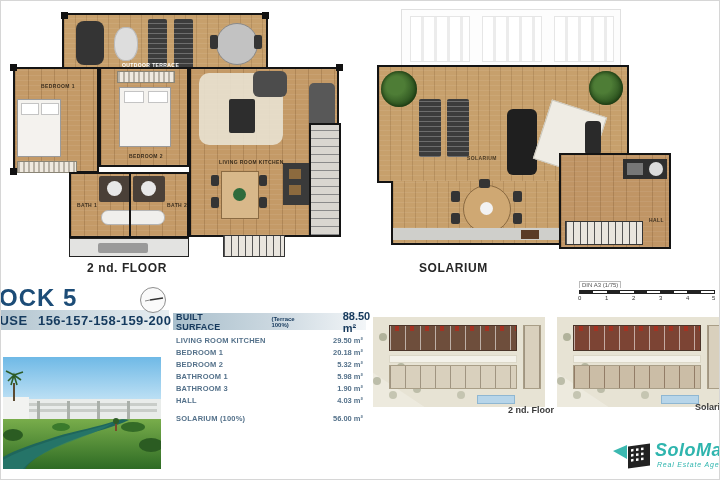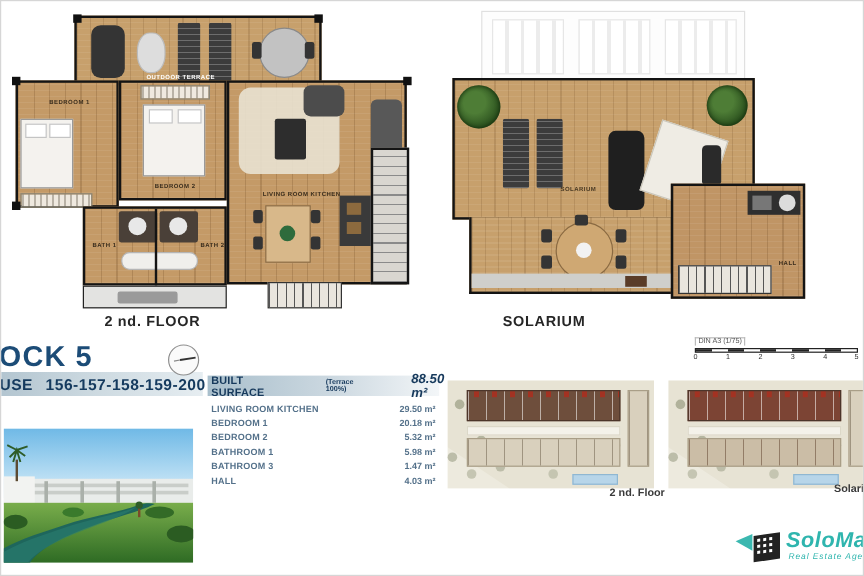--- a/index.html
+++ b/index.html
@@ -23,21 +23,21 @@
   .stairs{background:#e9e5de;background-image:repeating-linear-gradient(90deg,#555 0 1px,rgba(0,0,0,0) 1px 7px);border:1px solid #333;box-sizing:border-box;}
   .plant{border-radius:50%;background:radial-gradient(circle at 40% 40%, #4e7d36 0 30%, #2c521f 70%, #1d3a14 100%);box-shadow:inset 0 0 4px #102708;}
   .planlabel{font-size:12px;font-weight:bold;color:#262626;letter-spacing:.6px;white-space:nowrap;}
   
   .blocktitle{font-size:24px;font-weight:800;color:#1c4c77;letter-spacing:1px;white-space:nowrap;}
   .unitbar{background:linear-gradient(90deg,#b3c5d0 0%,#ccd9e0 45%,#e6edf1 100%);}
   .unitbar-text{font-size:13px;font-weight:800;color:#153a5e;white-space:nowrap;letter-spacing:.4px;}
   .tbl-head{background:linear-gradient(90deg,#a9bfcc 0%,#cdd9e1 55%,#f3f6f8 100%);display:flex;align-items:center;box-sizing:border-box;padding:0 3px;gap:48px;}
   .tbl-head .lbl{font-size:9px;font-weight:800;color:#16395c;letter-spacing:.2px;}
   .tbl-head .note{font-size:6px;font-weight:700;color:#16395c;margin-left:3px;}
-  .tbl-head .val{margin-left:auto;font-size:11px;font-weight:800;color:#16395c;font-style:italic;}
+  .tbl-head .val{margin-left:auto;font-size:11px;font-weight:800;color:#16395c;}
   .tbl-row{display:flex;align-items:center;box-sizing:border-box;padding:0 3px;height:12px;}
   .tbl-row .lbl{font-size:7.5px;font-weight:700;color:#54718a;letter-spacing:.2px;}
   .tbl-row .val{margin-left:auto;font-size:7.5px;font-weight:700;color:#54718a;}
   
   .siteplan{background:#edeade;}
   .siteplan .base{position:absolute;left:0;top:0;right:0;bottom:0;background:#e7e3d4;
     clip-path:polygon(0 0,100% 0,100% 100%,30% 100%,0 62%);}
   .unitsA{position:absolute;background:#6e4e3c;background-image:
     repeating-linear-gradient(90deg,rgba(255,255,255,.55) 0 1px,rgba(0,0,0,0) 1px 15px),
     repeating-linear-gradient(90deg,rgba(0,0,0,0) 0 5px,#a33222 5px 9px,rgba(0,0,0,0) 9px 15px);
@@ -222,26 +222,30 @@
       <div class="tbl-row">
           <span class="lbl">BEDROOM 2</span>
           <span class="val">5.32 m²</span>
         </div>
       <div class="tbl-row">
           <span class="lbl">BATHROOM 1</span>
           <span class="val">5.98 m²</span>
         </div>
       <div class="tbl-row">
           <span class="lbl">BATHROOM 3</span>
-          <span class="val">1.47 m²</span>
+          <span class="val">1.90 m²</span>
         </div>
       <div class="tbl-row">
           <span class="lbl">HALL</span>
           <span class="val">4.03 m²</span>
         </div>
+    </div>
+    <div class="tbl-row" style="margin-top:4px;">
+      <span class="lbl">SOLARIUM (100%)</span>
+      <span class="val">56.00 m²</span>
     </div>
   </div>
 
   <div class="abs" style="left:2px;top:356px;width:158px;height:112px;">
     <svg width="158" height="112" viewBox="0 0 158 112">
       <defs>
         <linearGradient id="sky" x1="0" y1="0" x2="0" y2="1">
           <stop offset="0" stop-color="#6fb9e6"></stop>
             <stop offset="1" stop-color="#d9eef9"></stop>
         </linearGradient>

